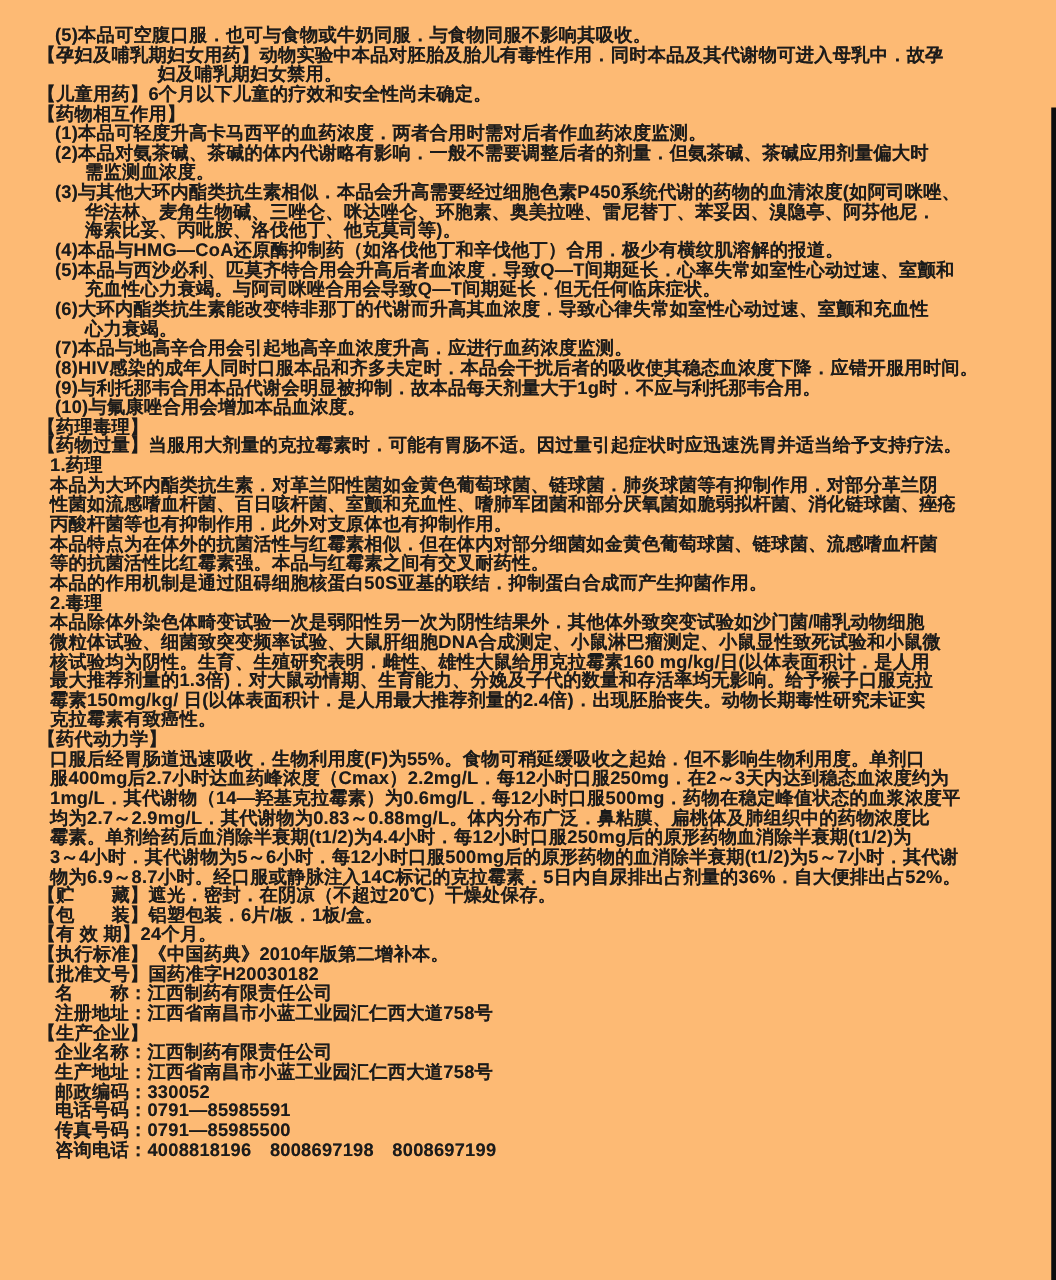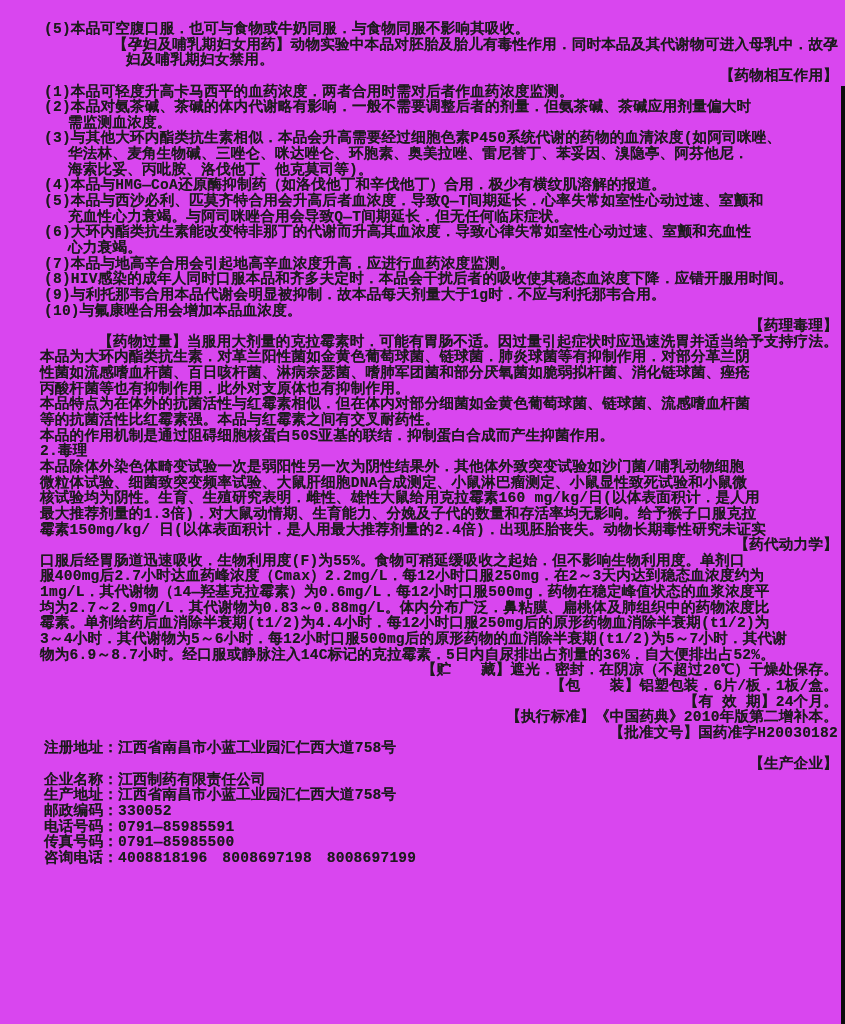--- a/index.html
+++ b/index.html
@@ -4,41 +4,41 @@
 <style>
   html, body {
     margin: 0;
     padding: 0;
     background: #ffffff;
   }
   .page {
     position: relative;
     width: 845px;
     height: 1024px;
-    background: #d946ef;
+    background: #fdba74;
     overflow: hidden;
-    font-family: Liberation Mono, monospace;
+    font-family: Liberation Sans, sans-serif;
   }
   .content {
     position: absolute;
     left: 30px;
     top: 22px;
     width: 808px;
     color: #1b1b1b;
     font-size: 14.6px;
     line-height: 15.65px;
     font-weight: bold;
     letter-spacing: 0.2px;
     text-shadow: 0 0 0.5px rgba(0,0,0,0.45);
   }
   .ln {
     white-space: nowrap;
     height: 15.65px;
   }
-  .ln.hdr  { padding-left: 0; text-align: right; }
+  .ln.hdr  { padding-left: 0; }
   .ln.item { padding-left: 14px; }
   .ln.cont { padding-left: 38px; }
   .ln.body { padding-left: 10px; }
   .ln.deep { padding-left: 96px; }
   .ln.info { padding-left: 14px; }
   .scan-edge-right {
     position: absolute;
     right: 0;
     top: 86px;
     bottom: 0;
@@ -47,63 +47,67 @@
   }
 </style>
 </head>
 <body>
 
 <div class="page">
   <div class="content" id="doc-content">
       <div class="ln item">(5)本品可空腹口服．也可与食物或牛奶同服．与食物同服不影响其吸收。</div>
       <div class="ln hdr">【孕妇及哺乳期妇女用药】动物实验中本品对胚胎及胎儿有毒性作用．同时本品及其代谢物可进入母乳中．故孕</div>
       <div class="ln deep">妇及哺乳期妇女禁用。</div>
+      <div class="ln hdr">【儿童用药】6个月以下儿童的疗效和安全性尚未确定。</div>
       <div class="ln hdr">【药物相互作用】</div>
       <div class="ln item">(1)本品可轻度升高卡马西平的血药浓度．两者合用时需对后者作血药浓度监测。</div>
       <div class="ln item">(2)本品对氨茶碱、茶碱的体内代谢略有影响．一般不需要调整后者的剂量．但氨茶碱、茶碱应用剂量偏大时</div>
       <div class="ln cont">需监测血浓度。</div>
       <div class="ln item">(3)与其他大环内酯类抗生素相似．本品会升高需要经过细胞色素P450系统代谢的药物的血清浓度(如阿司咪唑、</div>
       <div class="ln cont">华法林、麦角生物碱、三唑仑、咪达唑仑、环胞素、奥美拉唑、雷尼替丁、苯妥因、溴隐亭、阿芬他尼．</div>
       <div class="ln cont">海索比妥、丙吡胺、洛伐他丁、他克莫司等)。</div>
       <div class="ln item">(4)本品与HMG—CoA还原酶抑制药（如洛伐他丁和辛伐他丁）合用．极少有横纹肌溶解的报道。</div>
       <div class="ln item">(5)本品与西沙必利、匹莫齐特合用会升高后者血浓度．导致Q—T间期延长．心率失常如室性心动过速、室颤和</div>
       <div class="ln cont">充血性心力衰竭。与阿司咪唑合用会导致Q—T间期延长．但无任何临床症状。</div>
       <div class="ln item">(6)大环内酯类抗生素能改变特非那丁的代谢而升高其血浓度．导致心律失常如室性心动过速、室颤和充血性</div>
       <div class="ln cont">心力衰竭。</div>
       <div class="ln item">(7)本品与地高辛合用会引起地高辛血浓度升高．应进行血药浓度监测。</div>
       <div class="ln item">(8)HIV感染的成年人同时口服本品和齐多夫定时．本品会干扰后者的吸收使其稳态血浓度下降．应错开服用时间。</div>
       <div class="ln item">(9)与利托那韦合用本品代谢会明显被抑制．故本品每天剂量大于1g时．不应与利托那韦合用。</div>
       <div class="ln item">(10)与氟康唑合用会增加本品血浓度。</div>
       <div class="ln hdr">【药理毒理】</div>
       <div class="ln hdr">【药物过量】当服用大剂量的克拉霉素时．可能有胃肠不适。因过量引起症状时应迅速洗胃并适当给予支持疗法。</div>
+      <div class="ln body">1.药理</div>
       <div class="ln body">本品为大环内酯类抗生素．对革兰阳性菌如金黄色葡萄球菌、链球菌．肺炎球菌等有抑制作用．对部分革兰阴</div>
-      <div class="ln body">性菌如流感嗜血杆菌、百日咳杆菌、淋病奈瑟菌、嗜肺军团菌和部分厌氧菌如脆弱拟杆菌、消化链球菌、痤疮</div>
+      <div class="ln body">性菌如流感嗜血杆菌、百日咳杆菌、室颤和充血性、嗜肺军团菌和部分厌氧菌如脆弱拟杆菌、消化链球菌、痤疮</div>
       <div class="ln body">丙酸杆菌等也有抑制作用．此外对支原体也有抑制作用。</div>
       <div class="ln body">本品特点为在体外的抗菌活性与红霉素相似．但在体内对部分细菌如金黄色葡萄球菌、链球菌、流感嗜血杆菌</div>
       <div class="ln body">等的抗菌活性比红霉素强。本品与红霉素之间有交叉耐药性。</div>
       <div class="ln body">本品的作用机制是通过阻碍细胞核蛋白50S亚基的联结．抑制蛋白合成而产生抑菌作用。</div>
       <div class="ln body">2.毒理</div>
       <div class="ln body">本品除体外染色体畸变试验一次是弱阳性另一次为阴性结果外．其他体外致突变试验如沙门菌/哺乳动物细胞</div>
       <div class="ln body">微粒体试验、细菌致突变频率试验、大鼠肝细胞DNA合成测定、小鼠淋巴瘤测定、小鼠显性致死试验和小鼠微</div>
       <div class="ln body">核试验均为阴性。生育、生殖研究表明．雌性、雄性大鼠给用克拉霉素160 mg/kg/日(以体表面积计．是人用</div>
       <div class="ln body">最大推荐剂量的1.3倍)．对大鼠动情期、生育能力、分娩及子代的数量和存活率均无影响。给予猴子口服克拉</div>
       <div class="ln body">霉素150mg/kg/ 日(以体表面积计．是人用最大推荐剂量的2.4倍)．出现胚胎丧失。动物长期毒性研究未证实</div>
+      <div class="ln body">克拉霉素有致癌性。</div>
       <div class="ln hdr">【药代动力学】</div>
       <div class="ln body">口服后经胃肠道迅速吸收．生物利用度(F)为55%。食物可稍延缓吸收之起始．但不影响生物利用度。单剂口</div>
       <div class="ln body">服400mg后2.7小时达血药峰浓度（Cmax）2.2mg/L．每12小时口服250mg．在2～3天内达到稳态血浓度约为</div>
       <div class="ln body">1mg/L．其代谢物（14—羟基克拉霉素）为0.6mg/L．每12小时口服500mg．药物在稳定峰值状态的血浆浓度平</div>
       <div class="ln body">均为2.7～2.9mg/L．其代谢物为0.83～0.88mg/L。体内分布广泛．鼻粘膜、扁桃体及肺组织中的药物浓度比</div>
       <div class="ln body">霉素。单剂给药后血消除半衰期(t1/2)为4.4小时．每12小时口服250mg后的原形药物血消除半衰期(t1/2)为</div>
       <div class="ln body">3～4小时．其代谢物为5～6小时．每12小时口服500mg后的原形药物的血消除半衰期(t1/2)为5～7小时．其代谢</div>
       <div class="ln body">物为6.9～8.7小时。经口服或静脉注入14C标记的克拉霉素．5日内自尿排出占剂量的36%．自大便排出占52%。</div>
       <div class="ln hdr">【贮　　藏】遮光．密封．在阴凉（不超过20℃）干燥处保存。</div>
       <div class="ln hdr">【包　　装】铝塑包装．6片/板．1板/盒。</div>
       <div class="ln hdr">【有 效 期】24个月。</div>
       <div class="ln hdr">【执行标准】《中国药典》2010年版第二增补本。</div>
       <div class="ln hdr">【批准文号】国药准字H20030182</div>
+      <div class="ln info">名　　称：江西制药有限责任公司</div>
       <div class="ln info">注册地址：江西省南昌市小蓝工业园汇仁西大道758号</div>
       <div class="ln hdr">【生产企业】</div>
       <div class="ln info">企业名称：江西制药有限责任公司</div>
       <div class="ln info">生产地址：江西省南昌市小蓝工业园汇仁西大道758号</div>
       <div class="ln info">邮政编码：330052</div>
       <div class="ln info">电话号码：0791—85985591</div>
       <div class="ln info">传真号码：0791—85985500</div>
       <div class="ln info">咨询电话：4008818196　8008697198　8008697199</div>
     </div>
   <div class="scan-edge-right"></div>

